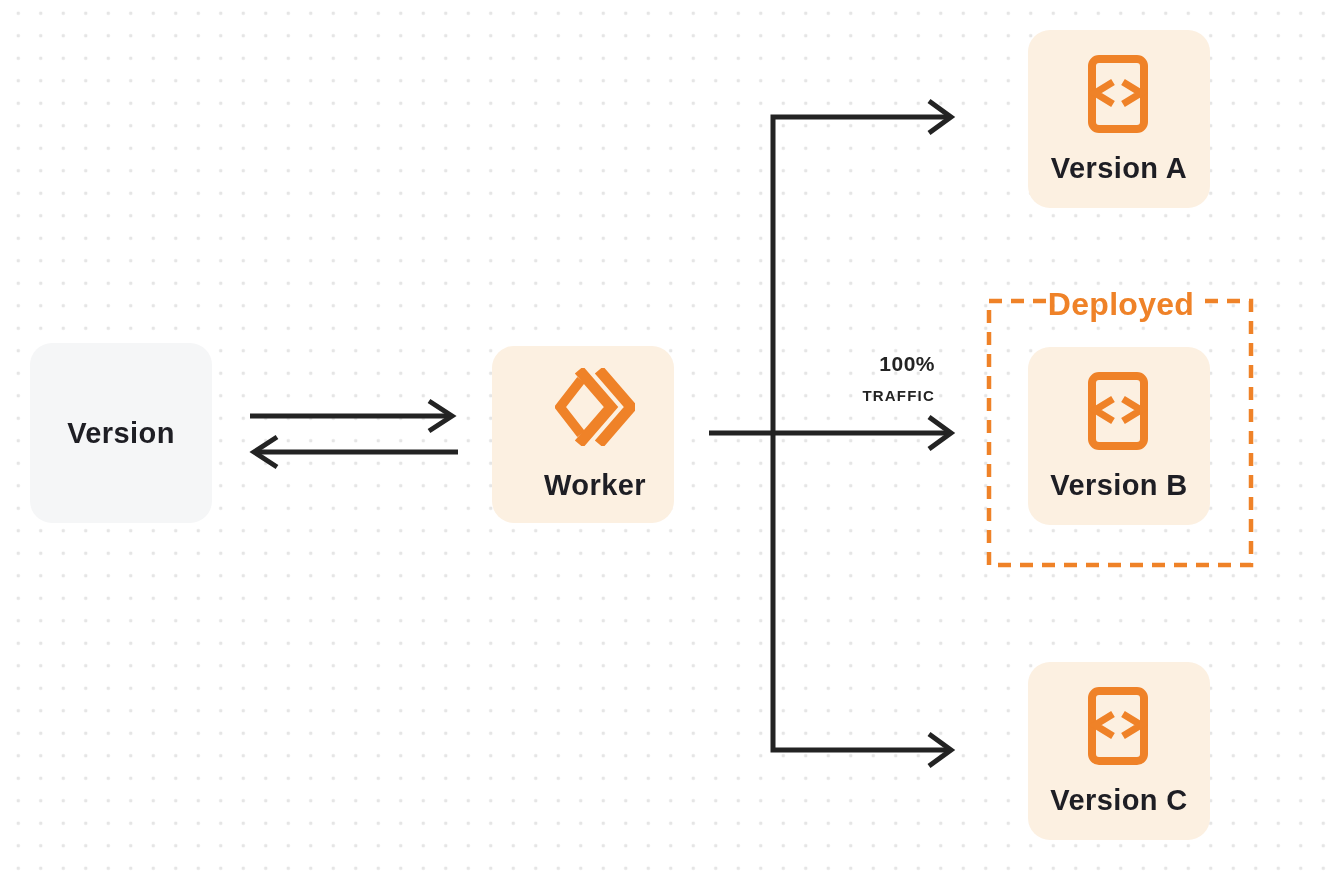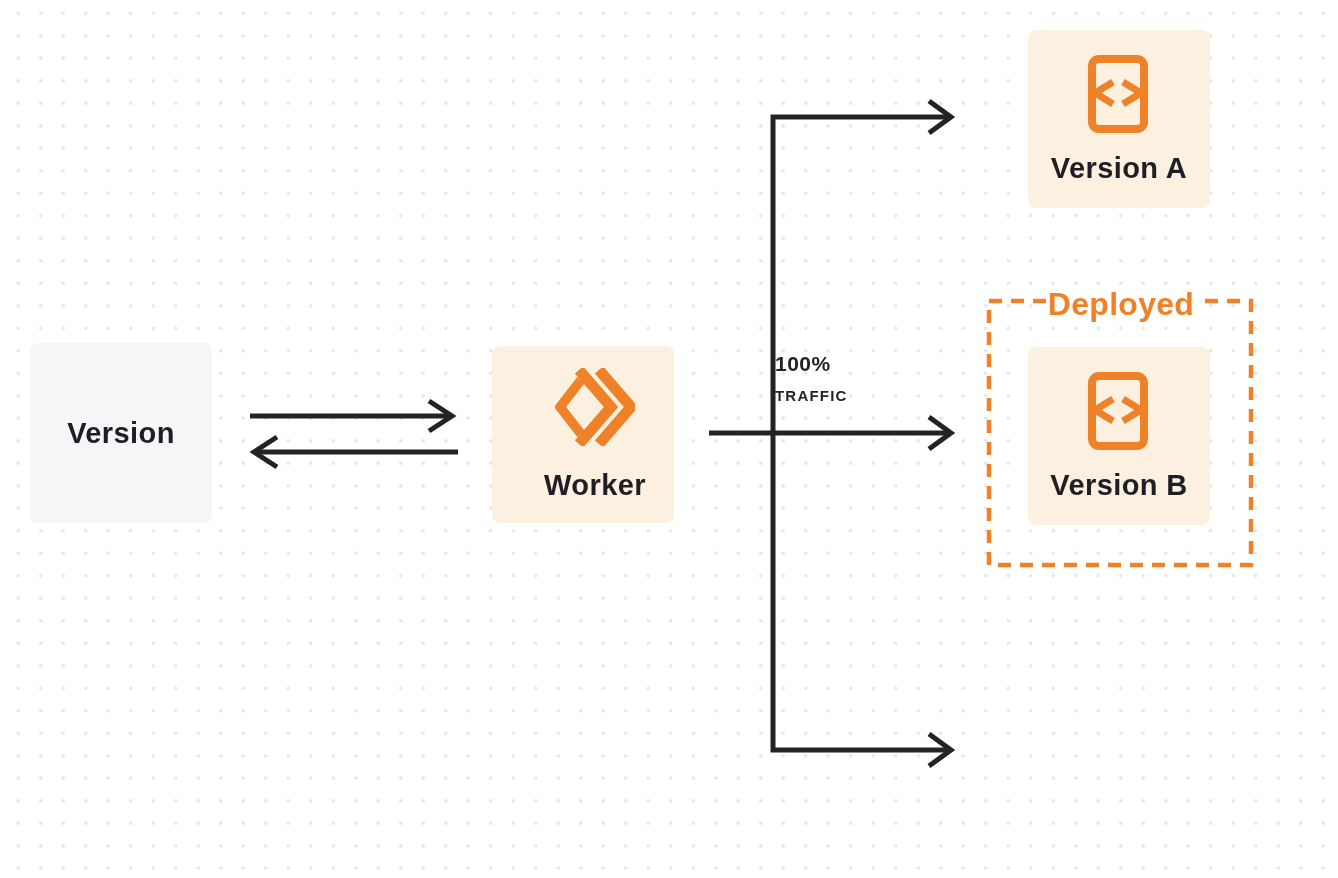--- a/index.html
+++ b/index.html
@@ -23,21 +23,21 @@
     font-family:"Liberation Sans", sans-serif;
   }
   .connectors{position:absolute;left:0;top:0;width:1338px;height:878px;}
   .connectors path, .connectors polyline{
     fill:none;stroke:var(--ink);stroke-width:5;stroke-linecap:butt;stroke-linejoin:miter;
   }
   .deployed-outline path{
     fill:none;stroke:var(--orange);stroke-width:4.5;stroke-dasharray:13 9;
   }
   .node{
-    position:absolute;border-radius:8px;
+    position:absolute;border-radius:22px;
     display:flex;flex-direction:column;align-items:center;justify-content:center;
   }
   .node .label{
     font-size:29px;font-weight:700;color:#1E1E24;letter-spacing:.4px;line-height:34px;
   }
   .client-node{
     left:30px;top:343px;width:182px;height:180px;background:var(--client-bg);
   }
   .worker-node{
     left:492px;top:346px;width:182px;height:177px;background:var(--cream);gap:22px;padding-left:24px;
@@ -45,21 +45,21 @@
   .version-node{
     left:1028px;width:182px;height:178px;background:var(--cream);gap:16px;
   }
   .version-a{top:30px;}
   .version-b{top:347px;text-align:right;}
   .version-c{top:662px;}
   .icon-svg{display:block;}
   .icon-svg .stroke{fill:none;stroke:var(--orange);stroke-linecap:butt;stroke-linejoin:miter;}
   .traffic-label{
     position:absolute;left:775px;top:348px;width:160px;
-    text-align:left;color:var(--ink);font-weight:700;
+    text-align:right;color:var(--ink);font-weight:700;
   }
   .traffic-line1{display:block;font-size:21px;line-height:32px;letter-spacing:.5px;}
   .traffic-line2{display:block;font-size:15px;line-height:32px;letter-spacing:1.2px;}
   .deployed-label{
     position:absolute;left:1046px;top:286px;width:150px;
     text-align:center;font-size:32px;font-weight:700;color:var(--orange);letter-spacing:.3px;
   }
 </style>
 </head>
 <body>
@@ -124,14 +124,22 @@
 
   <div class="node version-node version-b">
     <svg class="icon-svg" width="64" height="82" viewBox="0 0 64 82">
       <rect class="stroke" x="5" y="6" width="52" height="70" rx="7" stroke-width="8"></rect>
       <polyline class="stroke" points="26,29 8,40 26,51" stroke-width="7"></polyline>
       <polyline class="stroke" points="36,29 54,40 36,51" stroke-width="7"></polyline>
     </svg>
     <span class="label">Version B</span>
   </div>
 
+  <div class="node version-node version-c">
+    <svg class="icon-svg" width="64" height="82" viewBox="0 0 64 82">
+      <rect class="stroke" x="5" y="6" width="52" height="70" rx="7" stroke-width="8"></rect>
+      <polyline class="stroke" points="26,29 8,40 26,51" stroke-width="7"></polyline>
+      <polyline class="stroke" points="36,29 54,40 36,51" stroke-width="7"></polyline>
+    </svg>
+    <span class="label">Version C</span>
+  </div>
 
 </div>
 
 </body></html>

